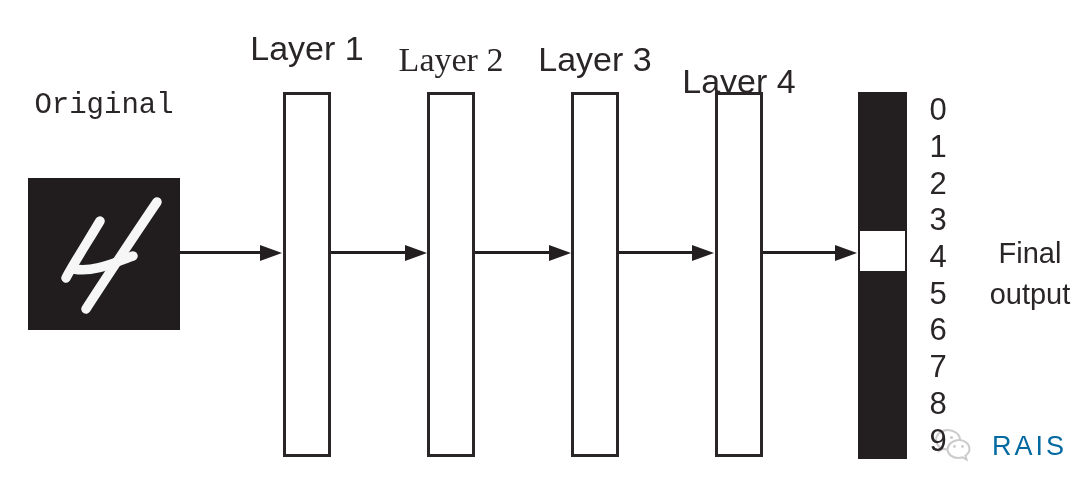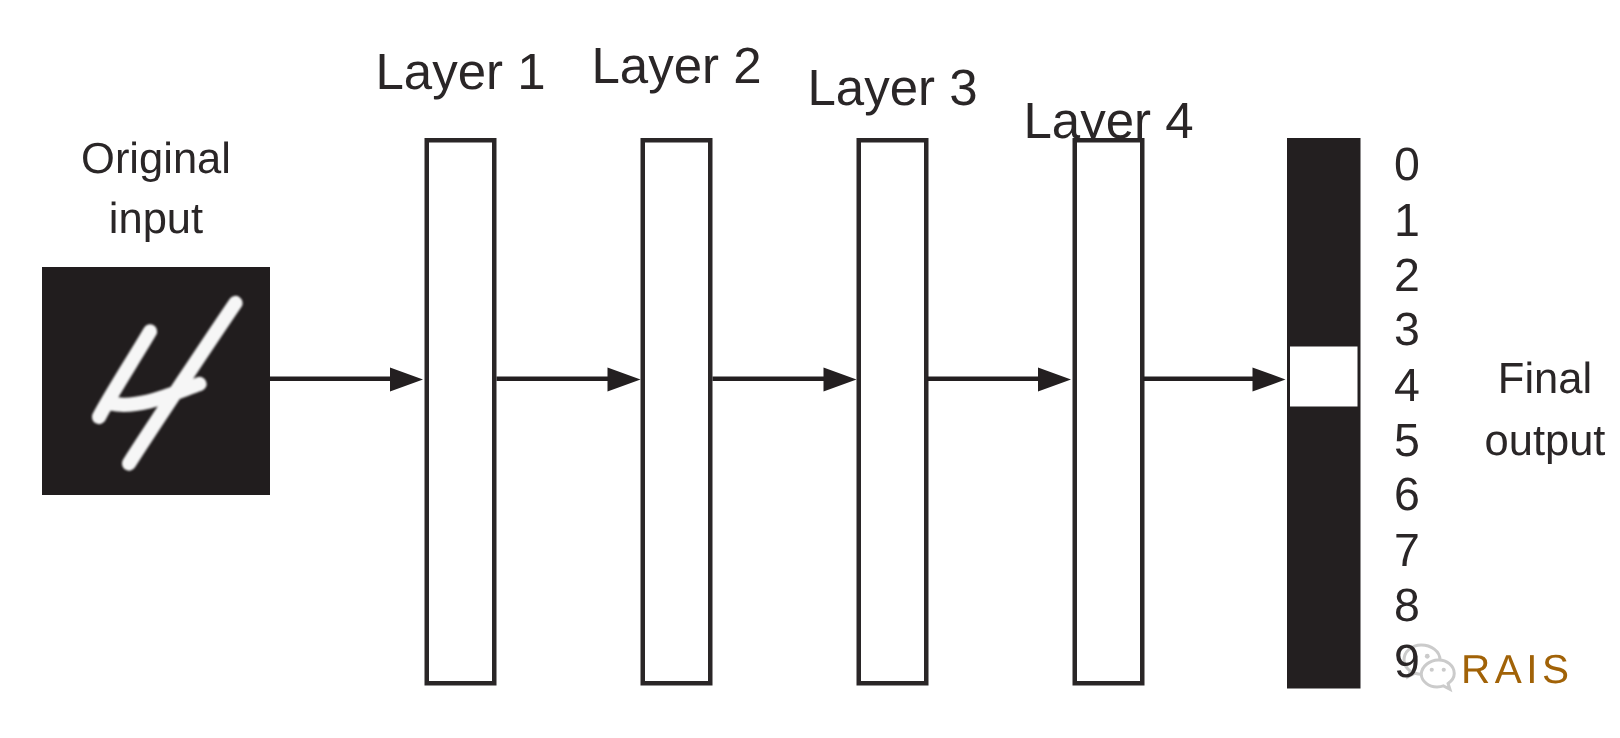--- a/index.html
+++ b/index.html
@@ -50,43 +50,42 @@
   
   .digit-scale{
     left:920px;top:92px;width:36px;height:367px;
     display:flex;flex-direction:column;justify-content:space-around;
     text-align:center;font-size:31px;color:#2a2627;z-index:2;
   }
 
   
   .watermark{left:934px;top:427px;width:130px;height:42px;z-index:1;}
   .watermark .wm-text{
-    position:absolute;left:40px;top:4px;font-size:27px;letter-spacing:3px;color:#a16207;
+    position:absolute;left:58px;top:4px;font-size:27px;letter-spacing:3px;color:#0369a1;
   }
 </style>
 </head>
 <body>
 
-<div class="abs caption" style="left:24px;top:86px;width:160px;">
+<div class="abs caption" style="left:24px;top:86px;width:160px;font-family:Liberation Mono, monospace;">
   <div>Original</div>
-  <div>input</div>
 </div>
 
 <div class="abs input-image">
   <svg width="152" height="152" viewBox="0 0 152 152">
     <g stroke="#f6f6f6" stroke-width="9.5" stroke-linecap="round" fill="none" style="filter:blur(0.7px);">
       <path d="M72,43 C62,60 44,88 38,100"></path>
       <path d="M46,91 C65,95 88,84 105,78"></path>
       <path d="M129,24 C118,40 70,112 58,131"></path>
     </g>
   </svg>
 </div>
 
 <div class="abs layer-label" style="left:232px;top:33px;width:150px;">Layer 1</div>
-<div class="abs layer-label" style="left:376px;top:29px;width:150px;">Layer 2</div>
+<div class="abs layer-label" style="left:376px;top:45px;width:150px;font-family:Liberation Serif, serif;">Layer 2</div>
 <div class="abs layer-label" style="left:520px;top:33px;width:150px;margin-top:11px;">Layer 3</div>
 <div class="abs layer-label" style="left:664px;top:33px;width:150px;margin-top:33px;">Layer 4</div>
 
 <div class="abs layer-box" style="left:283px;"></div>
 <div class="abs layer-box" style="left:427px;"></div>
 <div class="abs layer-box" style="left:571px;"></div>
 <div class="abs layer-box" style="left:715px;"></div>
 
 <div class="abs arrow" style="left:180px;width:102px;">
   <div class="shaft"></div>

